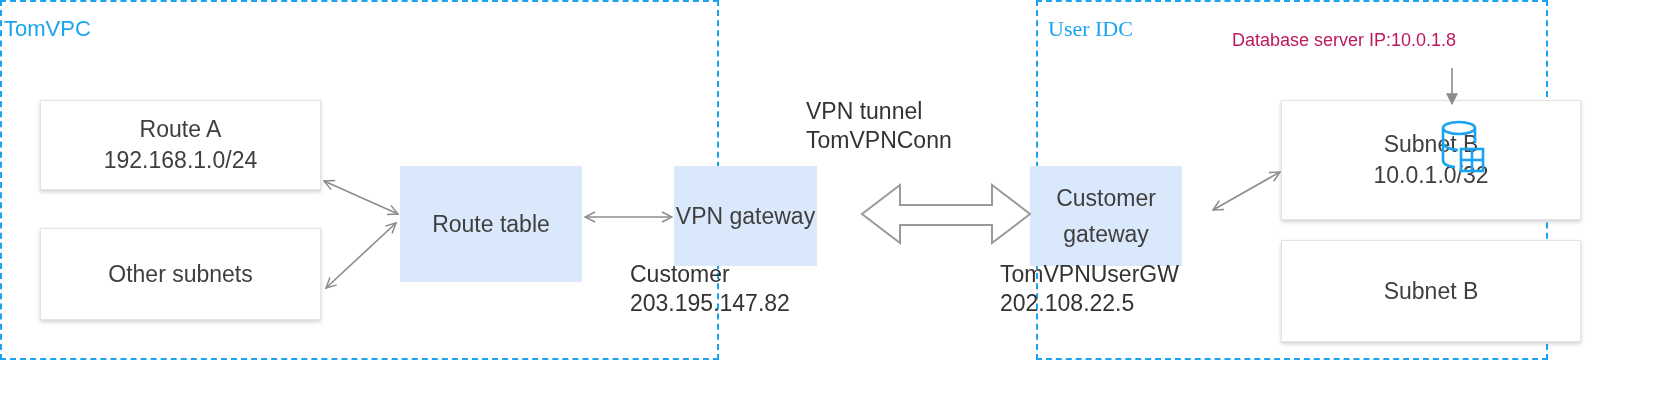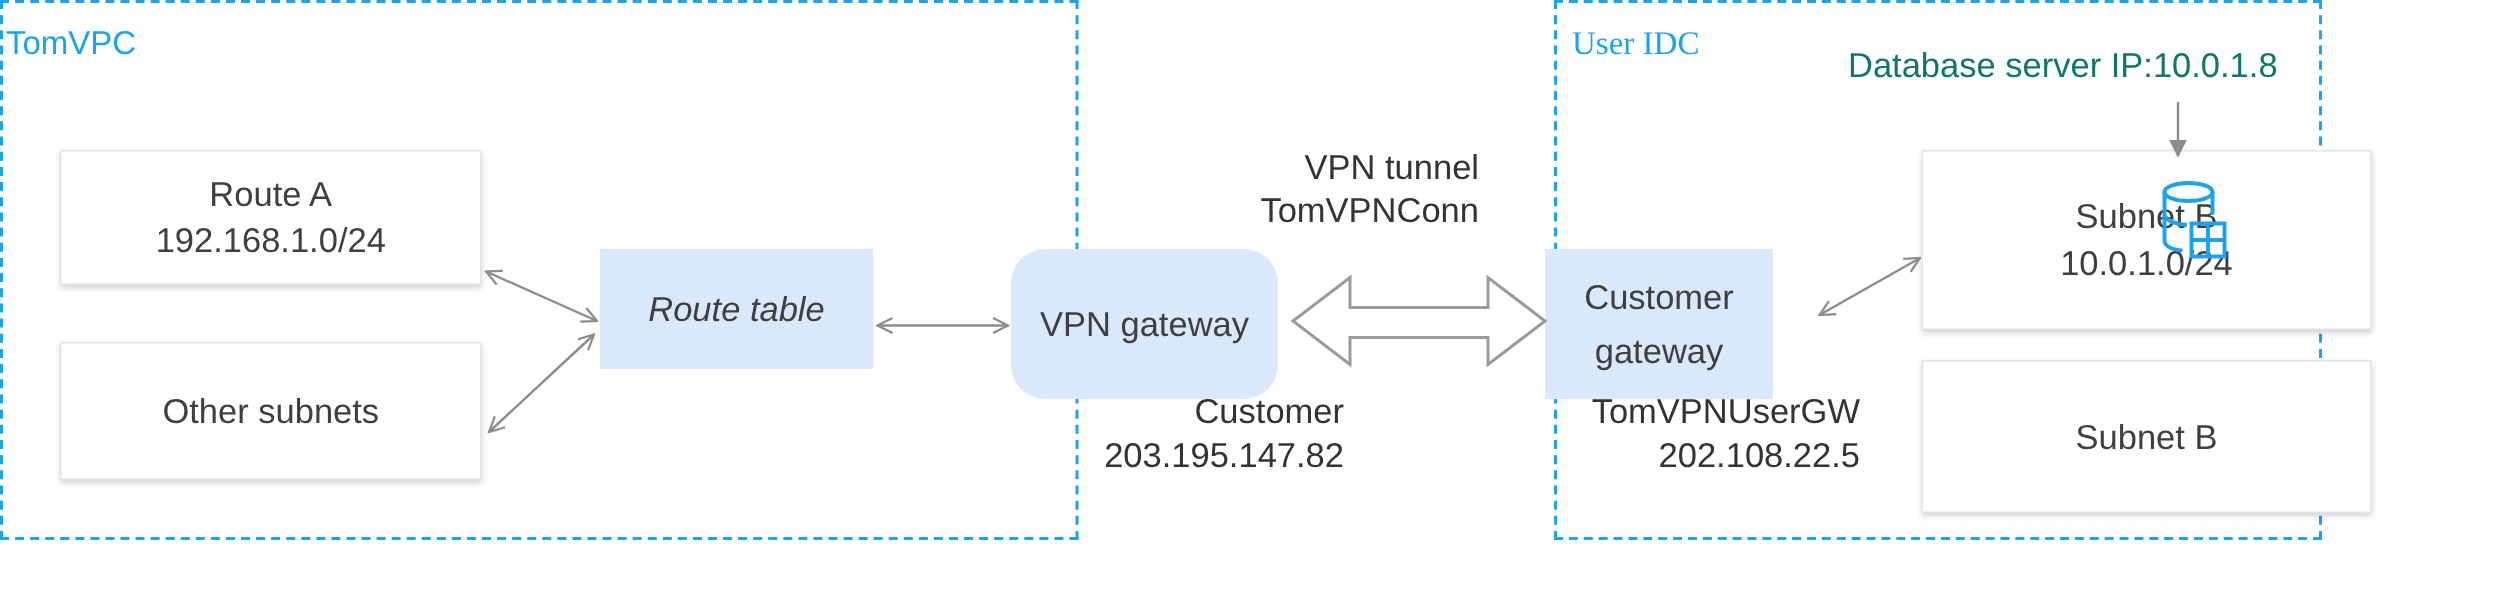--- a/index.html
+++ b/index.html
@@ -9,46 +9,46 @@
   .zone { position: absolute; border: 2px dashed #1aa3f0; box-sizing: border-box; }
   .zone-label { position: absolute; color: #1aa3f0; font-size: 22px; }
   .box-white { position: absolute; background: #fff; border: 1px solid #e3e3e3;
                box-shadow: 0 2px 4px rgba(0,0,0,0.18); box-sizing: border-box;
                display: flex; flex-direction: column; align-items: center; justify-content: center;
                font-size: 23px; line-height: 31px; color: #3f3f3f; text-align: center; }
   .box-blue { position: absolute; background: #d9e8fb; box-sizing: border-box;
               display: flex; flex-direction: column; align-items: center; justify-content: center;
               font-size: 23px; line-height: 36px; color: #3f3f3f; text-align: center; }
   .caption { position: absolute; font-size: 23px; line-height: 29px; color: #333;
-             text-align: right; }
+             text-align: left; }
   svg.overlay { position: absolute; left: 0; top: 0; pointer-events: none; }
 </style>
 </head>
 <body>
 
 <div class="zone" style="left:0; top:0; width:719px; height:360px;"></div>
 <div class="zone-label" style="left:4px; top:16px;">TomVPC</div>
 
 <div class="zone" style="left:1036px; top:0; width:512px; height:360px;"></div>
 <div class="zone-label" style="left:1048px; top:16px;font-family:Liberation Serif, serif;">User IDC</div>
 
 <div class="box-white" style="left:40px; top:100px; width:281px; height:90px;">
   <span>Route A</span>
   <span>192.168.1.0/24</span>
 </div>
 
 <div class="box-white" style="left:40px; top:228px; width:281px; height:92px;">
   <span>Other subnets</span>
 </div>
 
-<div class="box-blue" style="left:400px; top:166px; width:182px; height:80px;font-style:italic;">
+<div class="box-blue" style="left:400px; top:166px; width:182px; height:116px;">
   <span>Route table</span>
 </div>
 
-<div class="box-blue" style="left:674px; top:166px; width:178px; height:100px;border-radius:23px;">
+<div class="box-blue" style="left:674px; top:166px; width:143px; height:100px;">
   <span>VPN gateway</span>
 </div>
 <div class="caption" style="left:630px; top:260px; width:266px;">
   <div>Customer</div>
   <div>203.195.147.82</div>
 </div>
 
 <div class="caption" style="left:806px; top:97px; width:180px;">
   <div>VPN tunnel</div>
   <div>TomVPNConn</div>
@@ -58,28 +58,28 @@
   <span>Customer</span>
   <span>gateway</span>
 </div>
 <div class="caption" style="left:1000px; top:260px; width:240px;">
   <div>TomVPNUserGW</div>
   <div>202.108.22.5</div>
 </div>
 
 <div class="box-white" style="left:1281px; top:100px; width:300px; height:120px;">
   <span>Subnet B</span>
-  <span>10.0.1.0/24</span>
+  <span>10.0.1.0/32</span>
 </div>
 
 <div class="box-white" style="left:1281px; top:240px; width:300px; height:102px;">
   <span>Subnet B</span>
 </div>
 
-<div class="abs" style="left:1232px; top:30px; font-size:23px; color:#0f766e; white-space:nowrap;">Database server IP:10.0.1.8</div>
+<div class="abs" style="left:1232px; top:30px; font-size:18px; color:#be185d; white-space:nowrap;">Database server IP:10.0.1.8</div>
 
 <svg class="overlay" width="1664" height="404">
   <defs>
     <marker id="openArrow" viewBox="0 0 12 12" refX="11" refY="6" markerWidth="12" markerHeight="12" orient="auto-start-reverse" markerUnits="userSpaceOnUse">
       <path d="M1,1 L11,6 L1,11" fill="none" stroke="#8c8c8c" stroke-width="1.5"></path>
     </marker>
     <marker id="solidArrow" viewBox="0 0 10 10" refX="9" refY="5" markerWidth="12" markerHeight="12" orient="auto" markerUnits="userSpaceOnUse">
       <path d="M0,0 L10,5 L0,10 Z" fill="#8c8c8c"></path>
     </marker>
   </defs>

